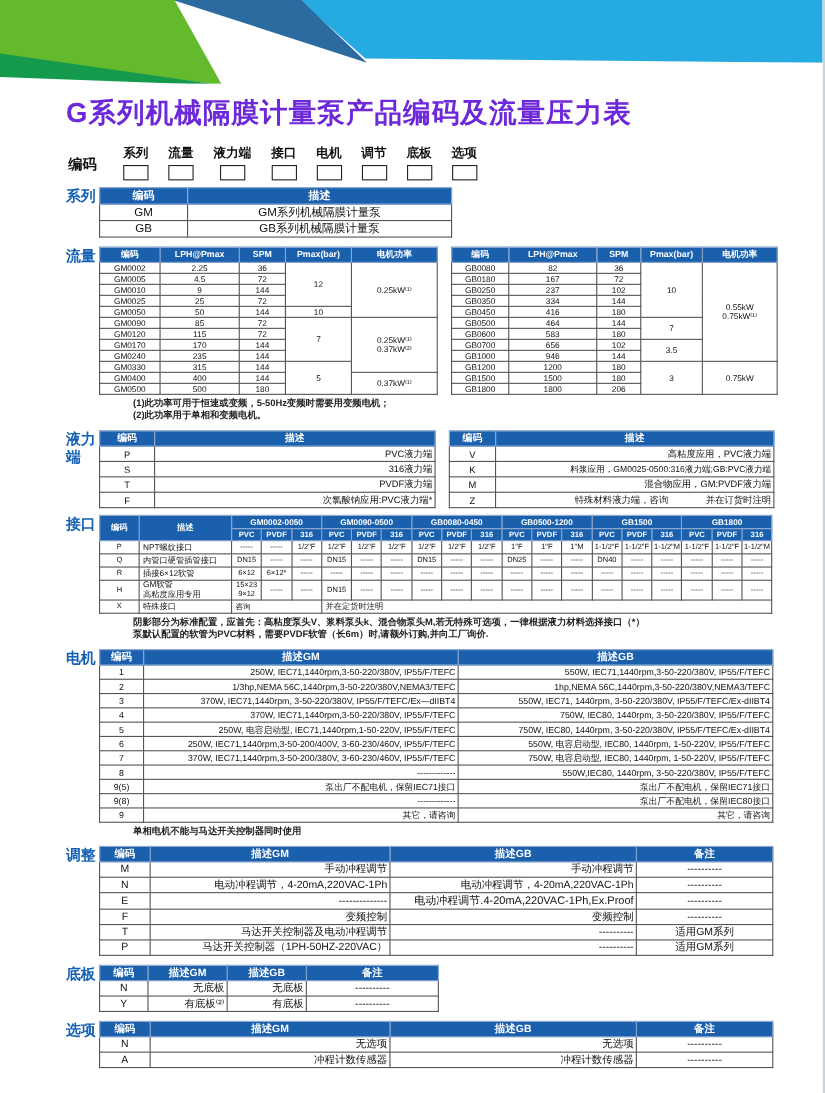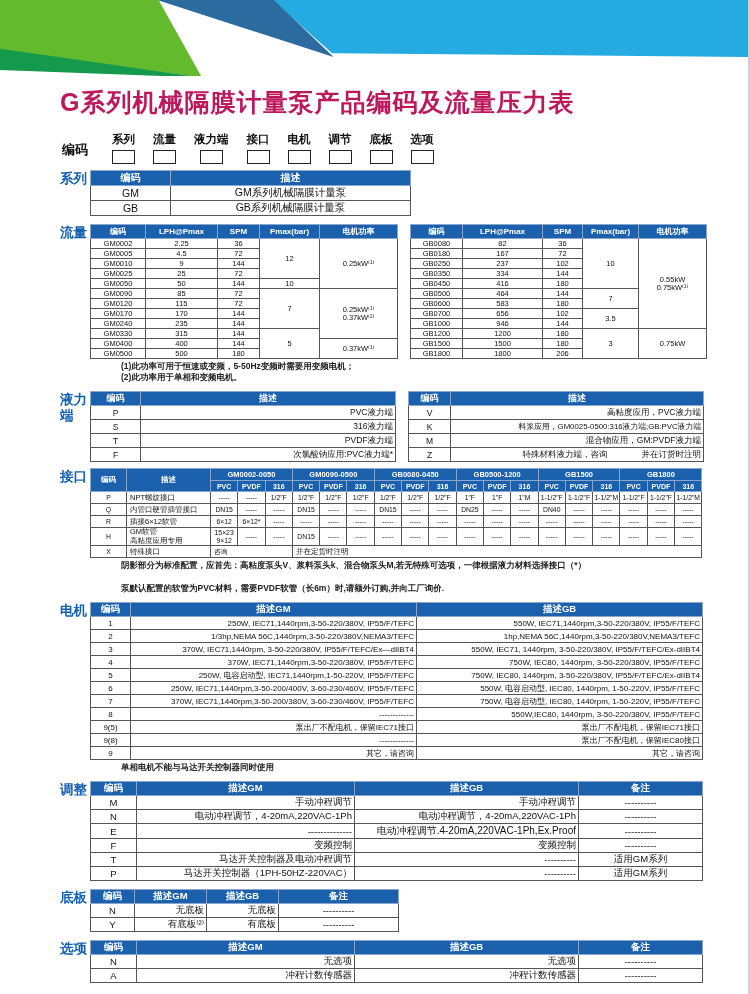--- a/index.html
+++ b/index.html
@@ -7,21 +7,21 @@
        font-family:"Liberation Sans","DejaVu Sans",sans-serif;color:#111;
        border-right:2px solid #cdd2d6;box-sizing:border-box;}
   
   .banner{position:relative;height:76px;width:100%;}
   .banner .shape{position:absolute;left:0;top:0;width:100%;height:100%;}
   .sh-cyan {background:#25aae1;clip-path:polygon(36.4% 0,100% 0,100% 75%,44.4% 70%);}
   .sh-blue {background:#2b6ba0;clip-path:polygon(21% 0,36.6% 0,44.6% 75%);}
   .sh-green{background:#63ba2d;clip-path:polygon(0 0,21.2% 0,27% 102%,0 66%);}
   .sh-dgreen{background:#15994d;clip-path:polygon(0 64%,27% 102%,0 92%);}
   
-  .title{margin:10px 0 0 60px;font-size:25px;font-weight:bold;color:#be185d;letter-spacing:1px;}
+  .title{margin:10px 0 0 60px;font-size:25px;font-weight:bold;color:#6d28d9;letter-spacing:1px;}
   .coding{display:flex;align-items:flex-start;margin:13px 0 0 62px;}
   .coding-label{font-size:13px;font-weight:bold;margin-right:24px;padding-top:9px;}
   .coding-fields{display:flex;gap:18px;}
   .cfield{display:flex;flex-direction:column;align-items:center;gap:3px;}
   .cfield .lab{font-size:11.5px;font-weight:bold;white-space:nowrap;}
   .cfield .box{width:21px;height:12px;border:1.5px solid #222;background:#fff;}
   
   .section{display:flex;margin:8px 0 0 60px;}
   .sec-label{width:30px;flex:none;font-size:13.5px;font-weight:bold;color:#1460b3;
              line-height:1.15;white-space:pre-line;padding-top:1px;}
@@ -511,21 +511,21 @@
       </tr>
       <tr>
         <td>X</td>
         <td class="desc">特殊接口</td>
         <td colspan="3" style="text-align:left;padding-left:3px">咨询</td>
         <td colspan="15" style="text-align:left;padding-left:3px;font-size:7.5px">并在定货时注明</td>
       </tr>
     </tbody>
       </table>
     <div class="tnote">阴影部分为标准配置，应首先：高粘度泵头V、浆料泵头k、混合物泵头M,若无特殊可选项，一律根据液力材料选择接口（*）</div>
-    <div class="tnote" style="margin-top:12px">泵默认配置的软管为PVC材料，需要PVDF软管（长6m）时,请额外订购,并向工厂询价.</div>
+    <div class="tnote" style="margin-top:0">泵默认配置的软管为PVC材料，需要PVDF软管（长6m）时,请额外订购,并向工厂询价.</div>
   </div>
 </div>
 
 <div class="section">
   <div class="sec-label">电机</div>
   <div class="sec-body">
     <table class="t-motor" style="width:612px">
       <colgroup>
           <col style="width:40px">
           <col style="width:286px">

